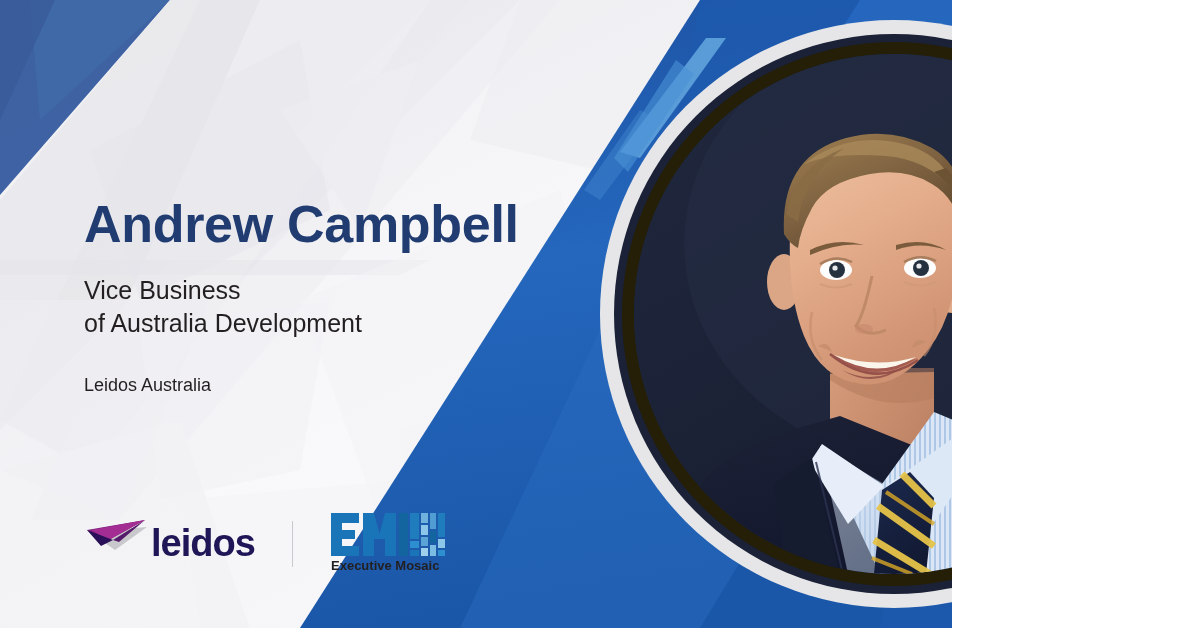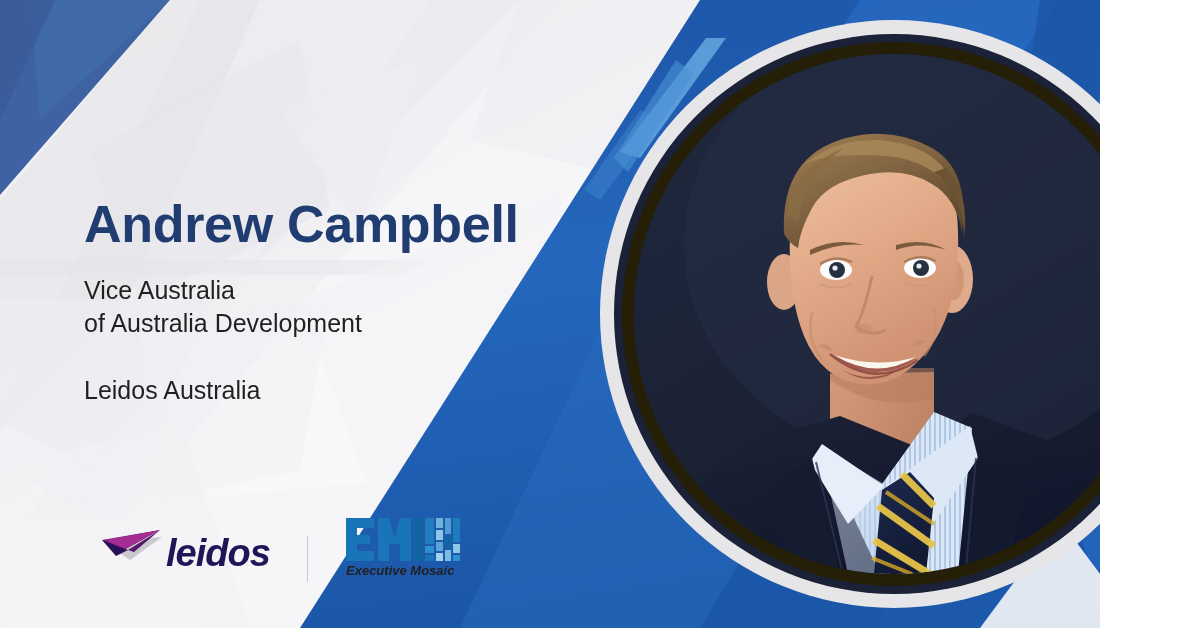--- a/index.html
+++ b/index.html
@@ -6,21 +6,21 @@
     margin: 0;
     padding: 0;
     background: #ffffff;
   }
   body {
     font-family: "Liberation Sans", sans-serif;
   }
 
   .banner {
     position: relative;
-    width: 1100px;
+    width: 952px;
     height: 628px;
     overflow: hidden;
     background: #fbfbfc;
   }
 
   
   .bg-svg {
     position: absolute;
     inset: 0;
     width: 1200px;
@@ -87,35 +87,34 @@
   }
   .person-title {
     margin: 22px 0 0 0;
     font-size: 25px;
     font-weight: normal;
     line-height: 1.32;
     color: #231f20;
   }
   .person-org {
     margin: 34px 0 0 0;
-    font-size: 25px;
+    font-size: 18px;
     font-weight: normal;
     line-height: 1.3;
     color: #231f20;
   }
 
   
   .logo-bar {
     position: absolute;
-    left: 100px;
+    left: 85px;
     top: 506px;
     display: flex;
-    align-items: flex-end;
+    align-items: center;
     height: 76px;
-    font-style: italic;
   }
   .leidos-logo {
     display: flex;
     align-items: center;
   }
   .logo-divider {
     width: 1px;
     height: 46px;
     background: #c9c9cf;
     margin: 0 36px 0 32px;
@@ -319,21 +318,21 @@
         <path d="M344 400 L330 520 L372 520 L392 436 Z" fill="#141a2d"></path>
         <path d="M182 408 L208 516" stroke="#2a3350" stroke-width="2" fill="none" opacity="0.8"></path>
         <path d="M342 404 L332 514" stroke="#2a3350" stroke-width="2" fill="none" opacity="0.8"></path>
       </svg>
     </div>
   </div>
 
   <div class="text-block">
     <h1 class="person-name">Andrew Campbell</h1>
     <p class="person-title">
-      <span>Vice Australia</span><br>
+      <span>Vice Business</span><br>
       <span>of Australia Development</span>
     </p>
     <p class="person-org">Leidos Australia</p>
   </div>
 
   <div class="logo-bar">
 
     <div class="leidos-logo">
       <svg width="175" height="56" viewBox="0 0 175 56">
         <g>

